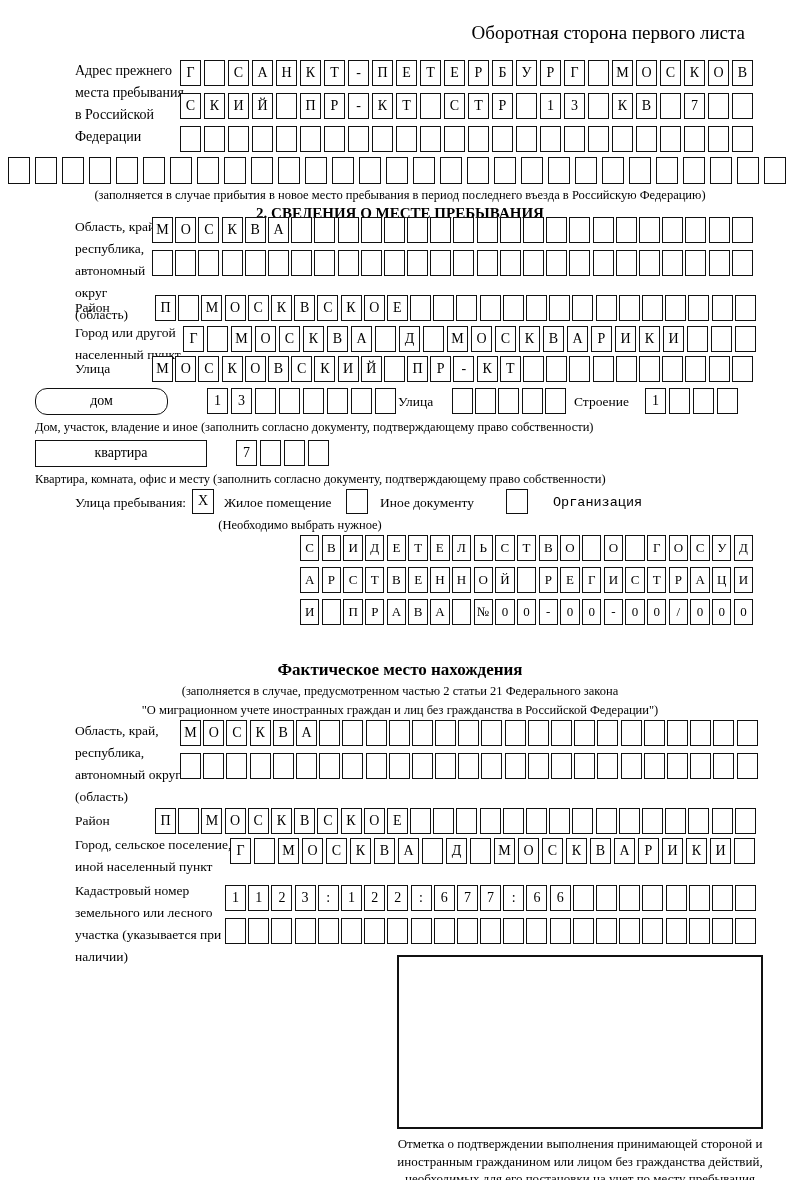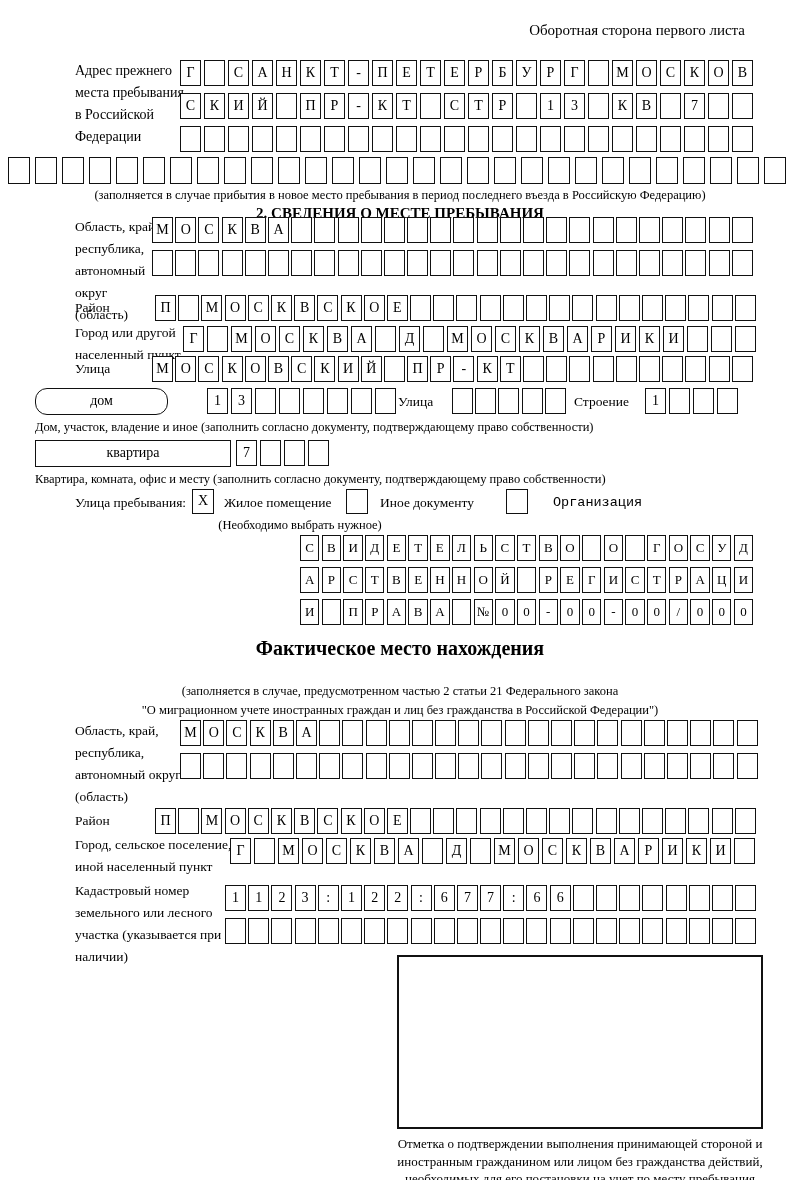--- a/index.html
+++ b/index.html
@@ -30,21 +30,21 @@
     box-sizing:border-box;width:22px;height:25px;border:1.6px solid #111;
     text-align:center;font-size:14px;line-height:22px;background:#fff;
   }
   .stamp{box-sizing:border-box;border:2px solid #111;background:#fff;}
 </style>
 </head>
 <body>
 
 <div class="page">
 
-  <div class="abs" style="top:22px;left:0;width:745px;text-align:right;font-size:15px;">Оборотная сторона первого листа</div>
+  <div class="abs" style="top:22px;left:0;width:745px;text-align:right;font-size:19px;">Оборотная сторона первого листа</div>
 
   <div class="abs lbl" style="left:75px;top:60px;width:118px;font-size:14px;">Адрес прежнего места пребывания в Российской Федерации</div>
   <div class="abs cellrow" style="left:180px;top:60px;">
       <span class="cell">Г</span>
       <span class="cell"></span>
       <span class="cell">С</span>
       <span class="cell">А</span>
       <span class="cell">Н</span>
       <span class="cell">К</span>
       <span class="cell">Т</span>
@@ -320,21 +320,21 @@
     </div>
   <div class="abs lbl" style="left:574px;top:391px;">Строение</div>
   <div class="abs cellrow" style="left:645px;top:388px;">
       <span class="cell">1</span>
       <span class="cell"></span>
       <span class="cell"></span>
       <span class="cell"></span>
     </div>
   <div class="abs cap" style="left:35px;top:420px;">Дом, участок, владение и иное (заполнить согласно документу, подтверждающему право собственности)</div>
 
-  <div class="abs widebox" style="left:35px;top:440px;width:196px;">квартира</div>
+  <div class="abs widebox" style="left:35px;top:440px;width:172px;">квартира</div>
   <div class="abs cellrow" style="left:236px;top:440px;">
       <span class="cell">7</span>
       <span class="cell"></span>
       <span class="cell"></span>
       <span class="cell"></span>
     </div>
   <div class="abs cap" style="left:35px;top:472px;">Квартира, комната, офис и месту (заполнить согласно документу, подтверждающему право собственности)</div>
 
   <div class="abs lbl" style="left:75px;top:492px;">Улица пребывания:</div>
   <div class="abs chk" style="left:192px;top:489px;">X</div>
@@ -408,21 +408,21 @@
       <span class="cell">0</span>
       <span class="cell">-</span>
       <span class="cell">0</span>
       <span class="cell">0</span>
       <span class="cell">/</span>
       <span class="cell">0</span>
       <span class="cell">0</span>
       <span class="cell">0</span>
     </div>
 
-  <div class="abs center bold" style="top:637px;font-size:20px;">Фактическое место нахождения</div>
+  <div class="abs center bold" style="top:660px;font-size:17px;">Фактическое место нахождения</div>
   <div class="abs cap center" style="top:684px;">(заполняется в случае, предусмотренном частью 2 статьи 21 Федерального закона</div>
   <div class="abs cap center" style="top:703px;">"О миграционном учете иностранных граждан и лиц без гражданства в Российской Федерации")</div>
 
   <div class="abs lbl" style="left:75px;top:720px;width:130px;">Область, край, республика, автономный округ (область)</div>
   <div class="abs cellrow p232" style="left:180px;top:720px;">
       <span class="cell">М</span>
       <span class="cell">О</span>
       <span class="cell">С</span>
       <span class="cell">К</span>
       <span class="cell">В</span>

